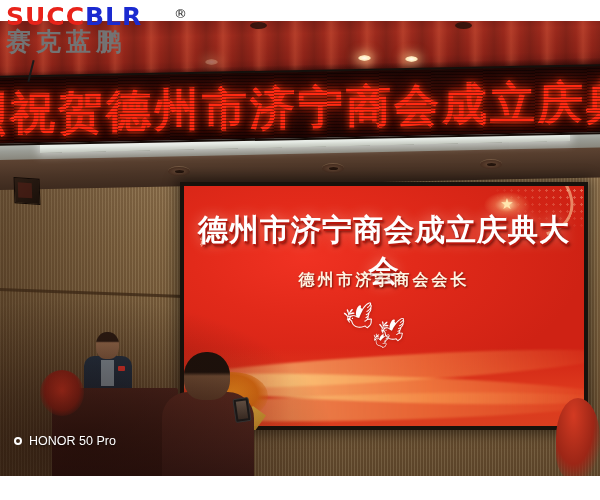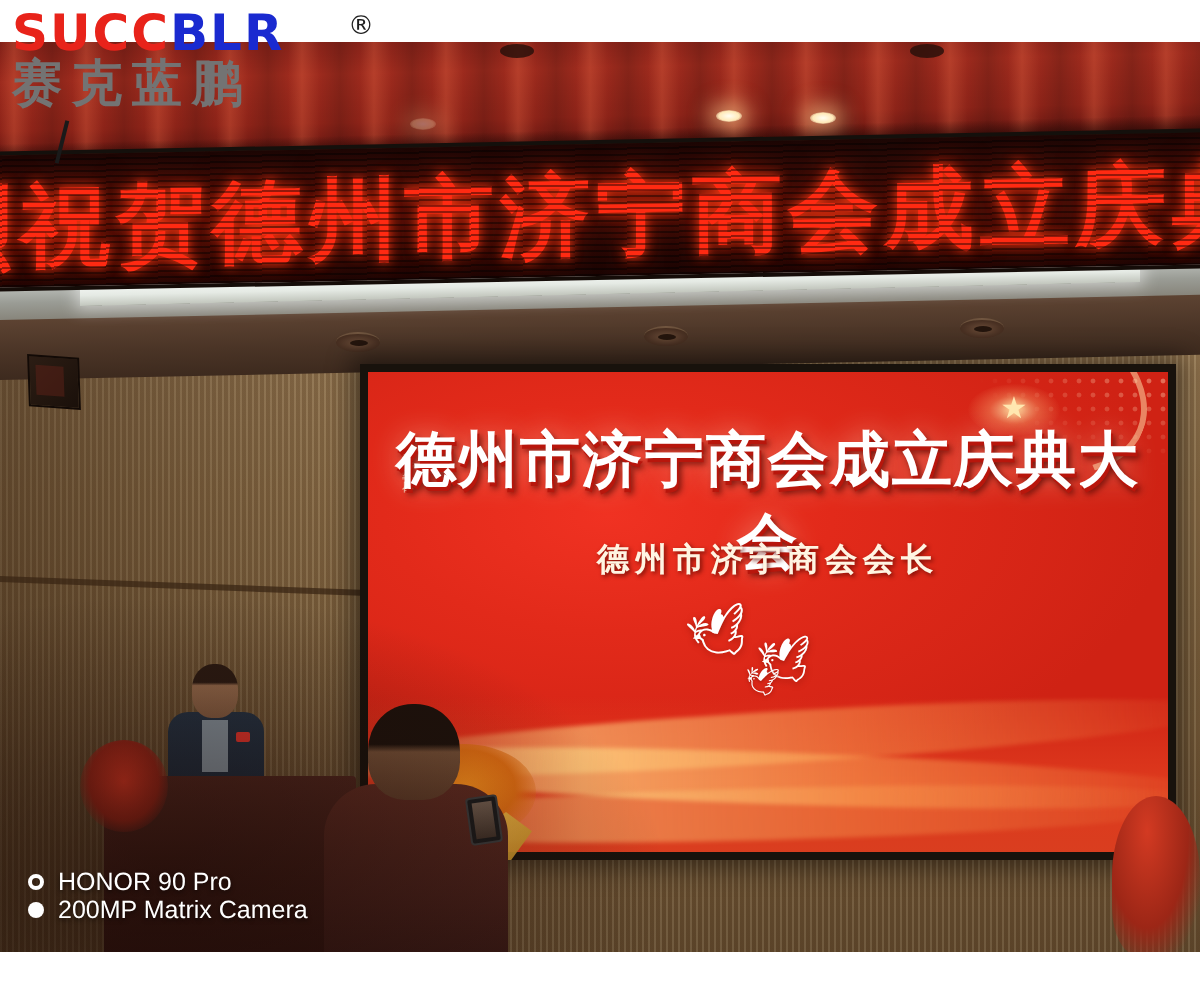--- a/index.html
+++ b/index.html
@@ -653,25 +653,21 @@
     <div class="phone"></div>
   </div>
 
   <div class="vignette"></div>
 
   <div class="bottom-white"></div>
 
   <div class="honor-wm">
     <div class="honor-row">
       <span class="dot-hollow"></span>
-      <span class="honor-l1">HONOR 90 Pro</span>
-    </div>
-    <div class="honor-row">
-      <span class="dot-solid"></span>
-      <span class="honor-l2">200MP Matrix Camera</span>
+      <span class="honor-l1">HONOR 50 Pro</span>
     </div>
   </div>
 
 
   <div class="logo">
     <div class="logo-en"><span class="succ">SUCC</span><span class="blr">BLR</span></div>
     <div class="logo-reg">®</div>
     <div class="logo-cn">赛克蓝鹏</div>
   </div>
 

